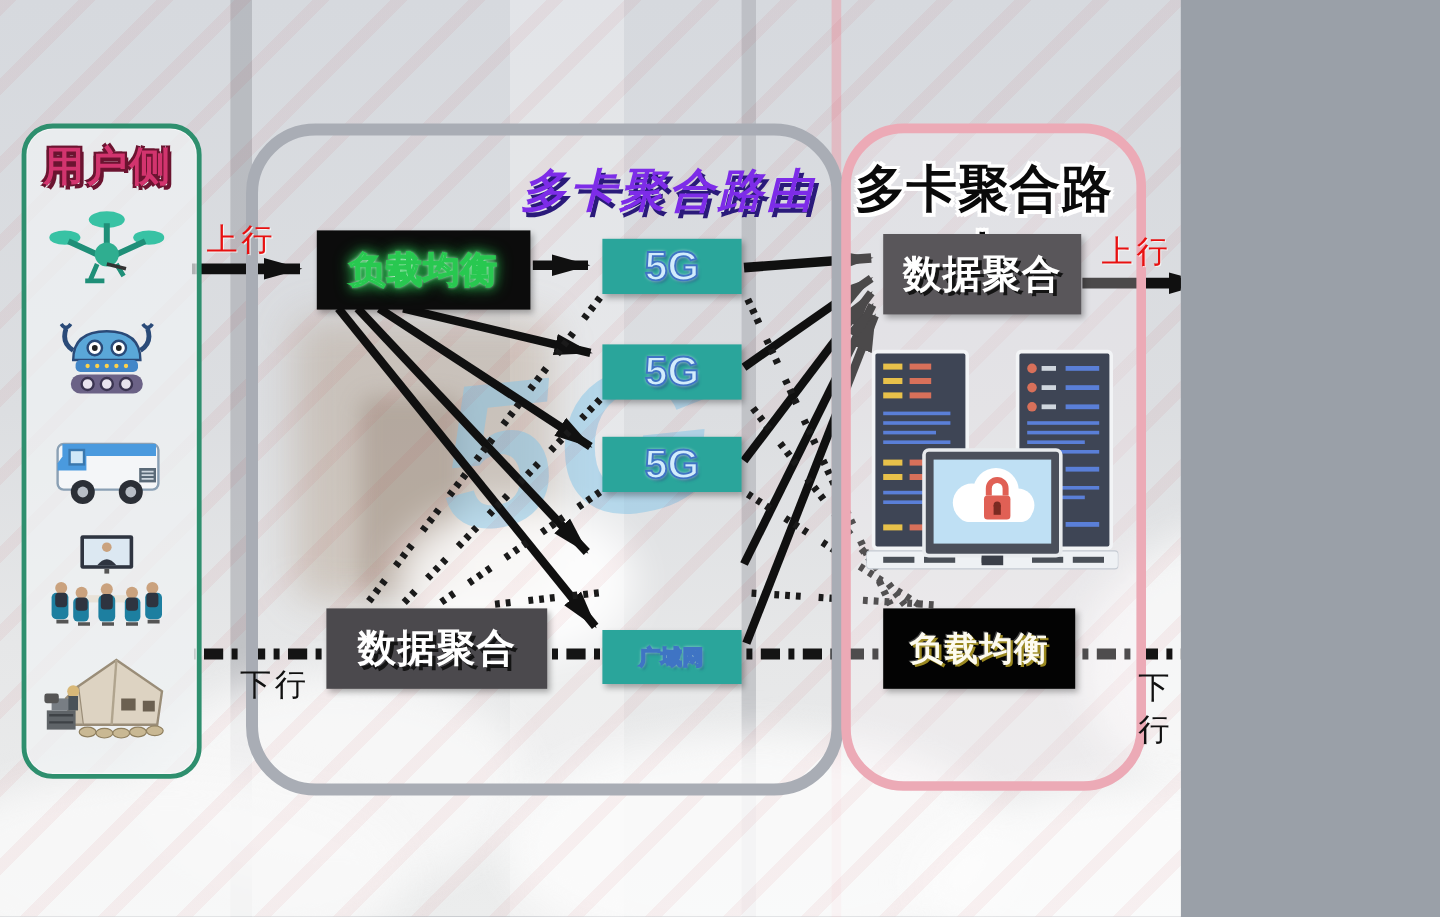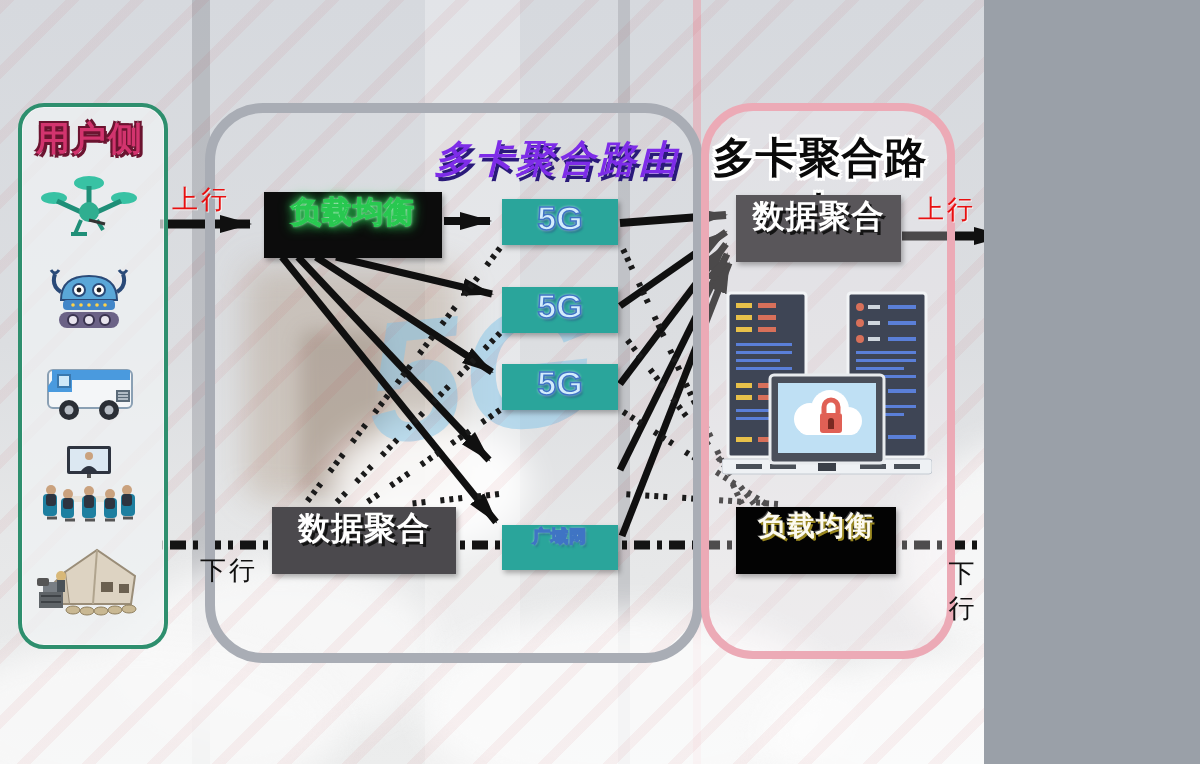--- a/index.html
+++ b/index.html
@@ -30,21 +30,21 @@
       text-shadow:-2px -2px 0 #6b1430,2px -2px 0 #6b1430,-2px 2px 0 #6b1430,3px 3px 0 #6b1430;}
   .mid-title{left:300px;top:134px;width:380px;text-align:right;font-size:38px;font-weight:900;
       color:#7d2ce8;letter-spacing:3px;text-shadow:3px 4px 0 #2a1a7a;font-style:italic;}
   .right-title{left:696px;top:130px;width:248px;text-align:center;font-size:42px;font-weight:900;
       color:#0a0a0a;letter-spacing:1px;
       text-shadow:-3px -3px 0 #fff,3px -3px 0 #fff,-3px 3px 0 #fff,3px 3px 0 #fff,0 -3px 0 #fff,0 3px 0 #fff,-3px 0 0 #fff,3px 0 0 #fff;}
   .net-char{left:1024px;width:100px;text-align:center;font-size:86px;font-weight:900;line-height:1;
       color:#655bd0;
       text-shadow:-2px -2px 0 #c8e6ff,2px -2px 0 #c8e6ff,-2px 2px 0 #c8e6ff,2px 2px 0 #c8e6ff,8px 8px 0 rgba(30,36,100,.85);}
   
-  .node{display:flex;justify-content:center;box-shadow:2px 3px 5px rgba(0,0,0,.3);}
+  .node{display:flex;align-items:center;justify-content:center;box-shadow:2px 3px 5px rgba(0,0,0,.3);}
   .lb-top{left:264px;top:192px;width:178px;height:66px;background:#0c0c0c;}
   .lb-top-text{font-size:30px;font-weight:900;color:#f2fff2;letter-spacing:1px;
       -webkit-text-stroke:1.2px #28c850;
       text-shadow:0 0 3px #fff,0 0 9px #2ee25e,0 0 14px #2ee25e;}
   .link-box{left:502px;width:116px;height:46px;background:#2aa59b;}
   .link-text{font-size:34px;font-weight:900;color:#d2ecfc;-webkit-text-stroke:1.6px #3f74c4;
       text-shadow:0 0 3px #fff,2px 3px 2px rgba(40,70,130,.45);}
   .link-text.small{font-size:17px;letter-spacing:1px;}
   .da-bl{left:272px;top:507px;width:184px;height:67px;background:#4b494d;}
   .da-tr{left:736px;top:195px;width:165px;height:67px;background:#59565a;}

